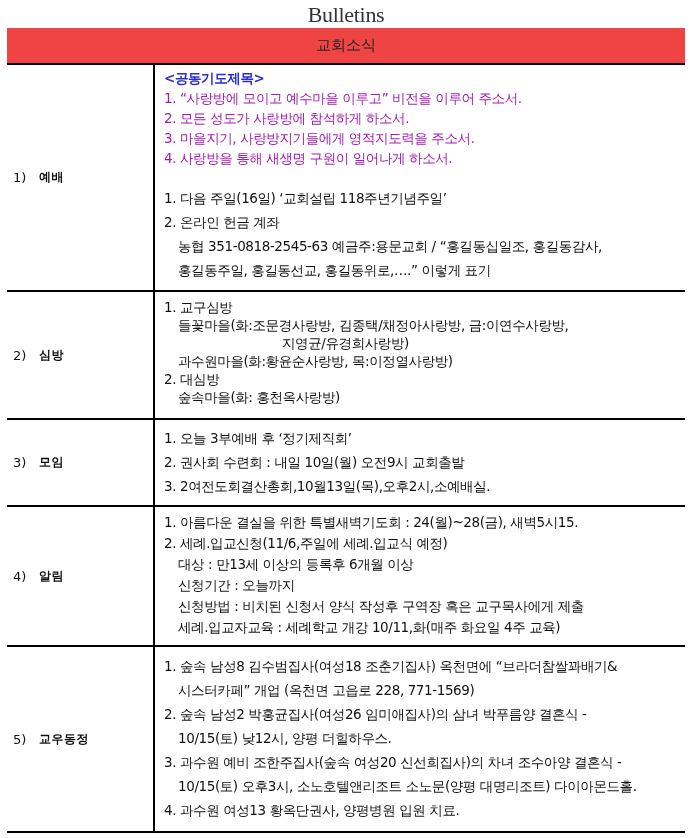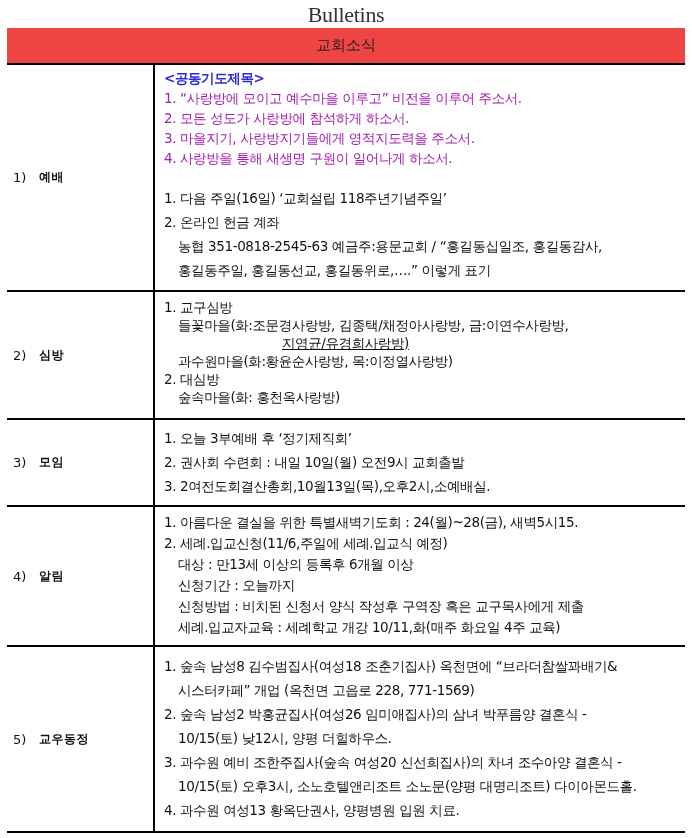--- a/index.html
+++ b/index.html
@@ -76,21 +76,21 @@
       color: #111;
       letter-spacing: -0.4px;
     }
     .row-content.tight {
       line-height: 18px;
       padding-top: 6px;
     }
     .blue { color: #a21caf; }
     .blue-heading { color: #2a2ad8; font-weight: bold; }
     .indent1 { padding-left: 14px; }
-    .indent2 { padding-left: 118px; text-decoration: underline; }
+    .indent2 { padding-left: 118px; }
     .spacer { height: 14px; }
     .line { white-space: nowrap; }
 
     #row-worship { height: 227px; }
     #row-visit { height: 128px; }
     #row-meeting { height: 87px; }
     #row-notice { height: 140px; }
     #row-fellowship { height: 186px; }
   </style>
 </head>

